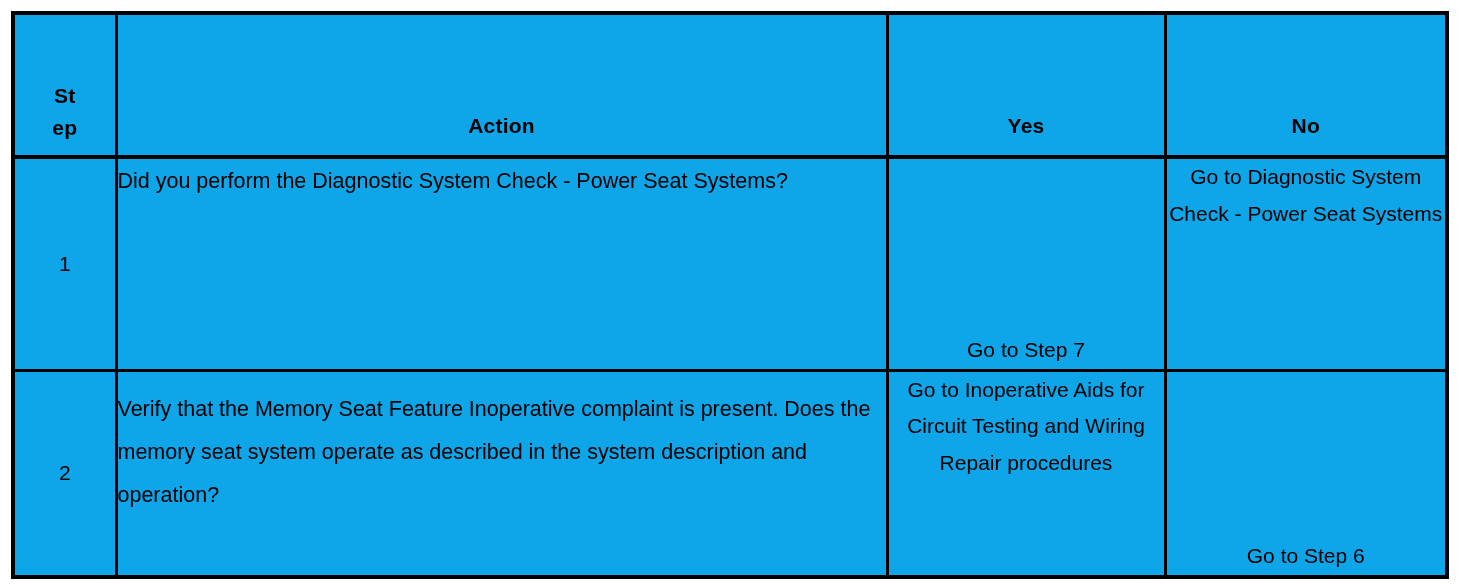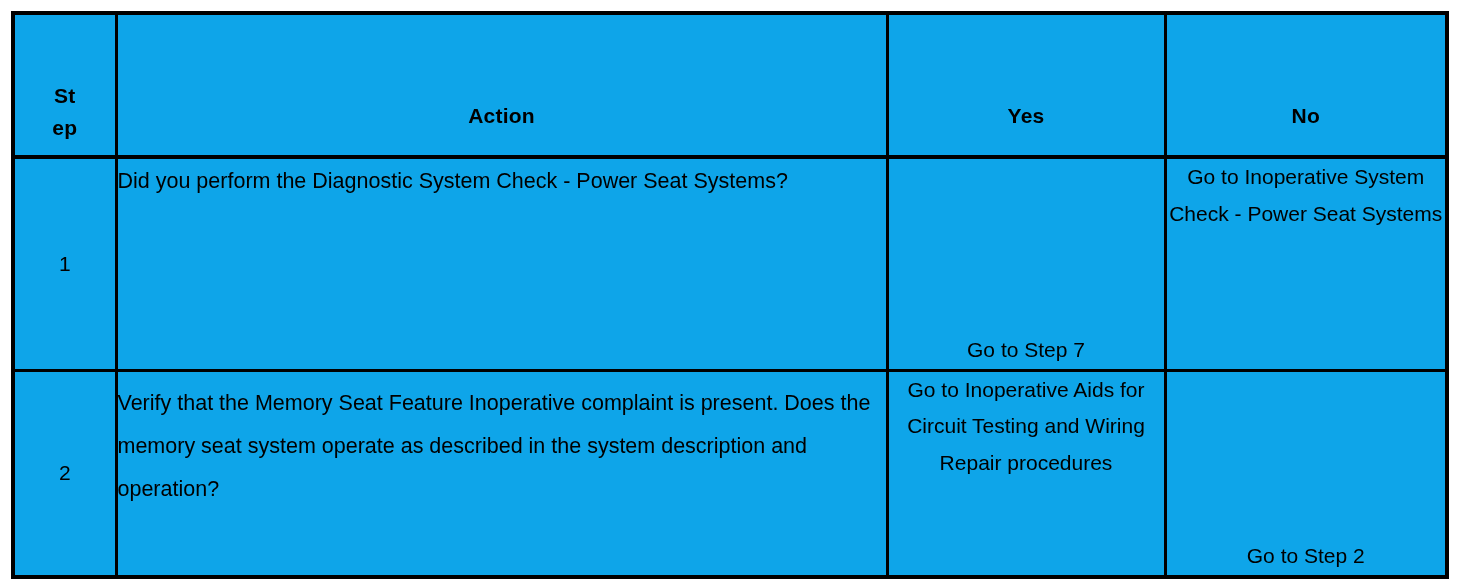--- a/index.html
+++ b/index.html
@@ -55,21 +55,21 @@
     border-bottom-width: 4px;
     font-weight: bold;
     font-size: 21px;
     line-height: 1.30;
     text-align: center;
     vertical-align: bottom;
     letter-spacing: 0.2px;
   }
   .th-inner {
     display: block;
-    padding-bottom: 26px;
+    padding-bottom: 16px;
   }
   .th-step .th-inner {
     padding-bottom: 10px;
   }
   
   .th-step-text {
     display: block;
     width: 30px;
     margin: 0 auto;
     word-break: break-all;
@@ -90,21 +90,21 @@
 
   .cell-action {
     text-align: left;
     vertical-align: top;
     font-size: 21.5px;
     line-height: 2.05;
     padding: 12px 16px 0 18px;
   }
   .row-2 .cell-action {
     line-height: 2.02;
-    padding-top: 10px;
+    padding-top: 16px;
   }
 
   .cell-branch {
     text-align: center;
     font-size: 21px;
     line-height: 1.76;
     padding: 0 6px;
   }
   .branch-top    { vertical-align: top;    padding-top: 12px; }
   .branch-bottom { vertical-align: bottom; padding-bottom: 14px; }
@@ -149,35 +149,35 @@
         <td class="cell-step">
           <span class="cell-text">1</span>
         </td>
         <td class="cell-action">
           <span class="cell-text">Did you perform the Diagnostic System Check - Power Seat Systems?</span>
         </td>
         <td class="cell-branch branch-bottom">
           <span class="cell-text">Go to Step 7</span>
         </td>
         <td class="cell-branch branch-top">
-          <span class="cell-text">Go to Inoperative System Check - Power Seat Systems</span>
+          <span class="cell-text">Go to Diagnostic System Check - Power Seat Systems</span>
         </td>
       </tr>
 
       <tr class="row-2">
         <td class="cell-step">
           <span class="cell-text">2</span>
         </td>
         <td class="cell-action">
           <span class="cell-text">Verify that the Memory Seat Feature Inoperative complaint is present. Does the memory seat system operate as described in the system description and operation?</span>
         </td>
         <td class="cell-branch branch-top">
           <span class="cell-text">Go to Inoperative Aids for Circuit Testing and Wiring Repair procedures</span>
         </td>
         <td class="cell-branch branch-bottom">
-          <span class="cell-text">Go to Step 2</span>
+          <span class="cell-text">Go to Step 6</span>
         </td>
       </tr>
 
     </tbody>
   </table>
 
 </div>
 
 </body></html>

